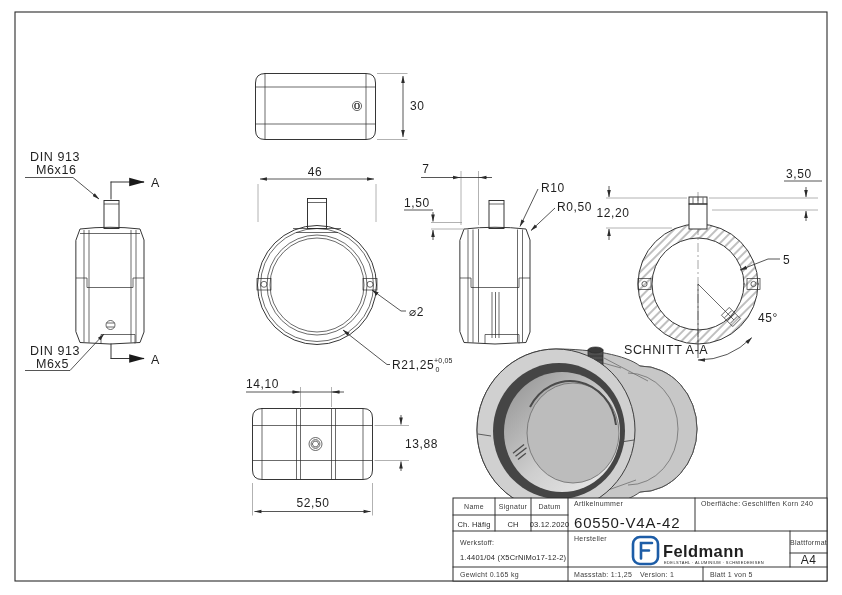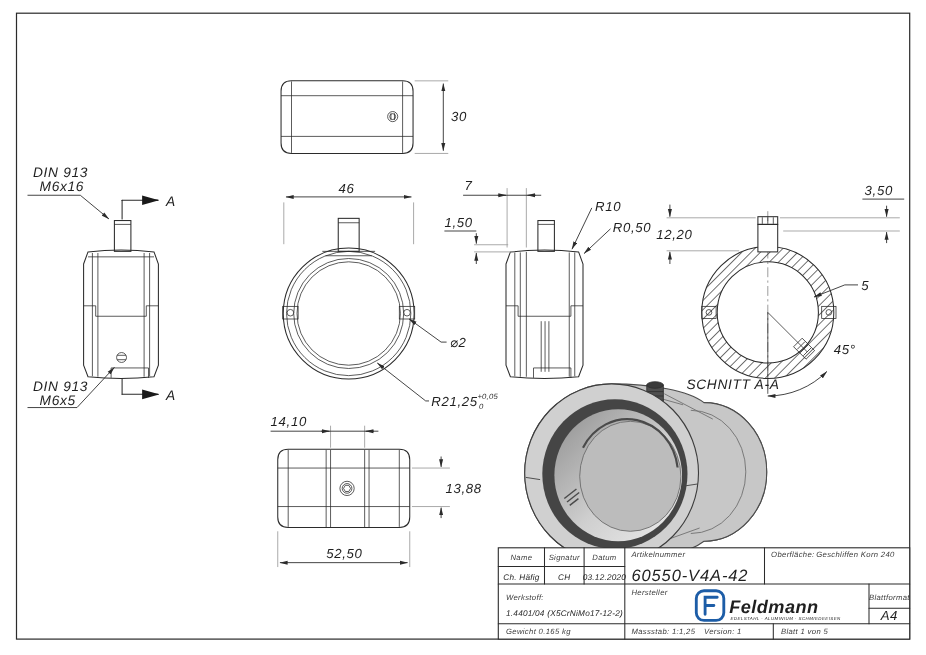--- a/index.html
+++ b/index.html
@@ -1,16 +1,16 @@
 <!DOCTYPE html>
 <html><head>
 <meta charset="utf-8">
 <style>
   html,body{margin:0;padding:0;background:#ffffff;}
-  .page{width:842px;height:595px;position:relative;background:#fff;font-family:"Liberation Sans",sans-serif;font-style:italic;}
+  .page{width:842px;height:595px;position:relative;background:#fff;font-family:"Liberation Sans",sans-serif;}
   svg text{font-family:"Liberation Sans","DejaVu Sans",sans-serif;fill:#1f1f1f;}
   .ln{stroke:#2b2b2b;stroke-width:0.95;fill:none;stroke-linecap:round;}
   .lnt{stroke:#2b2b2b;stroke-width:0.7;fill:none;}
   .ext{stroke:#9e9e9e;stroke-width:0.8;fill:none;}
   .dimln{stroke:#2b2b2b;stroke-width:0.8;fill:none;}
   .cl{stroke:#8f8f8f;stroke-width:0.8;fill:none;stroke-dasharray:9 3 2 3;}
   .dim{font-size:12px;letter-spacing:0.6px;}
   .dimsm{font-size:7px;letter-spacing:0.2px;}
   .lbl{font-size:12.5px;letter-spacing:0.6px;}
   .tbh{font-size:7px;fill:#3a3a3a;letter-spacing:0.3px;}

